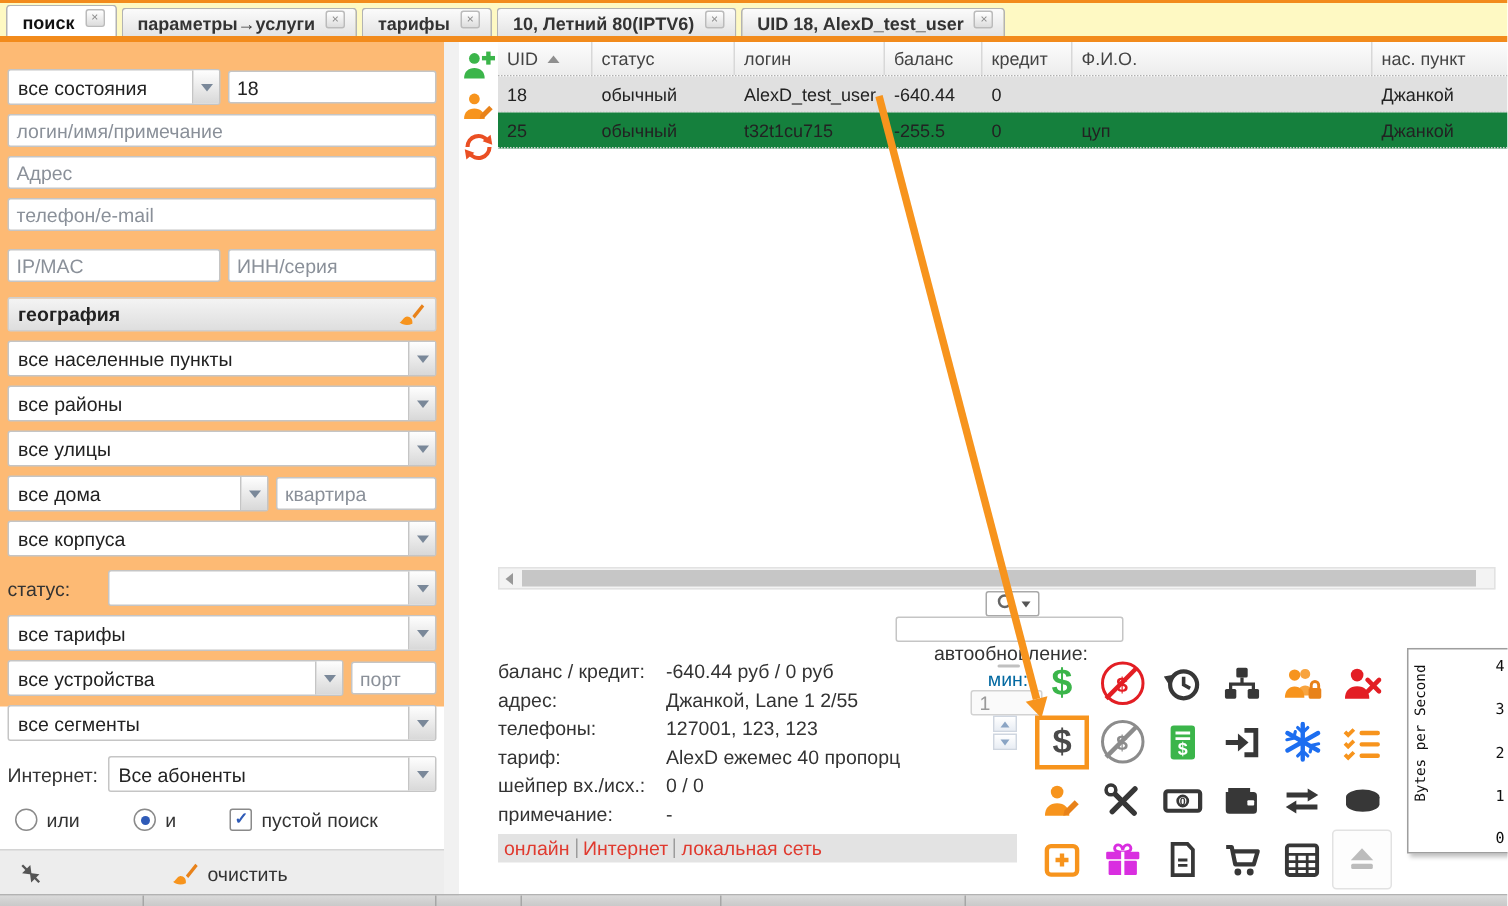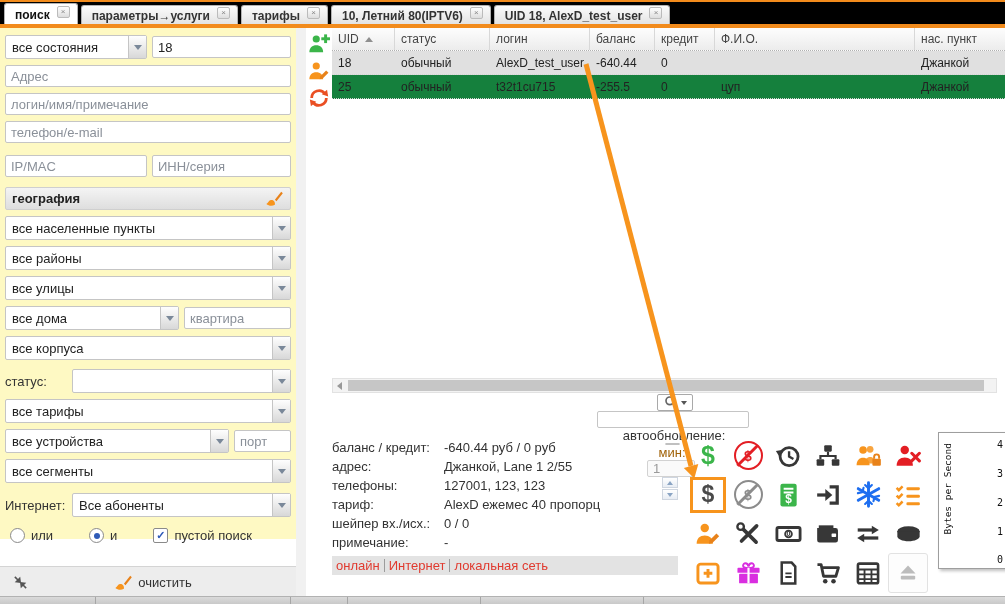--- a/index.html
+++ b/index.html
@@ -1,32 +1,32 @@
 <!DOCTYPE html>
 <html><head>
 <meta charset="utf-8">
 <style>
   html,body{margin:0;padding:0;}
   body{width:1005px;height:604px;position:relative;overflow:hidden;
        font-family:"Liberation Sans",sans-serif;font-size:13px;color:#333;background:#fff;}
   svg{display:block;}
 
   
-  .tabbar{position:absolute;top:0;left:0;right:0;height:24px;background:#000000;
+  .tabbar{position:absolute;top:0;left:0;right:0;height:24px;background:#fef9c3;
           border-top:2px solid #f28b1c;display:flex;align-items:flex-end;padding-left:4px;gap:3px;}
   .tab{height:20px;display:flex;align-items:center;padding:0 7px 0 10px;
        background:linear-gradient(#fbfbfb,#e1e1e1);border:1px solid #b3b3b3;border-bottom:none;
        border-radius:3px 3px 0 0;font-weight:bold;font-size:12px;color:#333;white-space:nowrap;cursor:default;}
   .tab.active{background:#fff;height:22px;color:#111;}
   .tabx{margin:0 0 7px 7px;width:11px;height:10px;border:1px solid #bbb;border-radius:2px;
         background:linear-gradient(#fff,#ddd);color:#888;font-size:8px;line-height:9px;text-align:center;font-weight:normal;}
   .orangestrip{position:absolute;top:24px;left:0;right:0;height:4px;background:#f28b1c;}
 
   
-  .lp{position:absolute;left:0;top:28px;width:296px;height:511px;background:#fef9c3;padding-top:7px;box-sizing:border-box;}
+  .lp{position:absolute;left:0;top:28px;width:296px;height:443px;background:#fdba74;padding-top:18px;box-sizing:border-box;}
   .lrow{display:flex;gap:5px;margin:0 5px 6px 5px;align-items:center;}
   .inp{height:20px;border:1px solid #c5c5c5;border-radius:2px;padding:0 5px;font:13px "Liberation Sans",sans-serif;
        color:#222;box-sizing:content-box;min-width:0;}
   .inp::placeholder{color:#8a9099;opacity:1;}
   .grow{flex:1;}
   .sel{height:22px;border:1px solid #c5c5c5;border-radius:2px;background:#fff;display:flex;align-items:center;
        min-width:0;cursor:default;}
   .sel .txt{flex:1;padding:0 6px;color:#222;white-space:nowrap;overflow:hidden;}
   .sel .btn{width:17px;align-self:stretch;border-left:1px solid #c5c5c5;background:linear-gradient(#fefefe,#d8d8d8);
             display:flex;align-items:center;justify-content:center;}
@@ -69,21 +69,21 @@
 
   .hscroll{position:absolute;left:26px;top:350px;right:8px;height:13px;background:#f3f3f3;border:1px solid #e2e2e2;}
   .hs-arrow{position:absolute;left:0;top:0;width:13px;height:13px;display:flex;align-items:center;justify-content:center;}
   .hs-tri{width:0;height:0;border-top:4px solid transparent;border-bottom:4px solid transparent;border-right:5px solid #999;}
   .hs-thumb{position:absolute;left:15px;right:12px;top:1px;height:11px;background:#c6c6c6;}
 
   .searchrow{position:absolute;left:26px;top:366px;right:0;height:34px;display:flex;align-items:center;flex-direction:column;}
   .qbtn{margin-left:13px;width:34px;height:22px;border:1px solid #a9a9a9;border-radius:2px;background:#fff;
         display:flex;align-items:center;justify-content:center;gap:2px;cursor:pointer;}
   .caret{width:0;height:0;border-left:3.5px solid transparent;border-right:3.5px solid transparent;border-top:4px solid #555;}
-  .dim{color:#a16207;}
+  .dim{color:#0369a1;}
   .spin{display:flex;flex-direction:column;margin-left:2px;gap:1px;}
   .spin .sb{width:14px;height:9px;border:1px solid #cfd6e0;background:linear-gradient(#fff,#e8edf4);
             display:flex;align-items:center;justify-content:center;}
   .tri-up{width:0;height:0;border-left:3.5px solid transparent;border-right:3.5px solid transparent;border-bottom:4px solid #8aa4c4;}
   .tri-dn{width:0;height:0;border-left:3.5px solid transparent;border-right:3.5px solid transparent;border-top:4px solid #8aa4c4;}
 
   .details{position:absolute;left:26px;top:410px;width:346px;}
   .drow{display:flex;line-height:19px;}
   .drow .dl{width:112px;flex:none;}
   .drow .dv{flex:1;}
@@ -148,24 +148,24 @@
   <div class="lrow">
     <div class="sel" style="width:140px;">
       <span class="txt">все состояния</span>
       <span class="btn">
           <span class="chev"></span>
         </span>
     </div>
     <input class="inp grow" value="18" style="">
   </div>
   <div class="lrow">
+      <input class="inp grow" placeholder="логин/имя/примечание" style="">
+    </div>
+  <div class="lrow">
       <input class="inp grow" placeholder="Адрес" style="">
-    </div>
-  <div class="lrow">
-      <input class="inp grow" placeholder="логин/имя/примечание" style="">
     </div>
   <div class="lrow">
       <input class="inp grow" placeholder="телефон/e-mail" style="">
     </div>
   <div class="lrow" style="margin-top:12px;">
     <input class="inp" style="width: 130px;" placeholder="IP/MAC">
     <input class="inp grow" placeholder="ИНН/серия" style="">
   </div>
 
   <div class="sechead">

